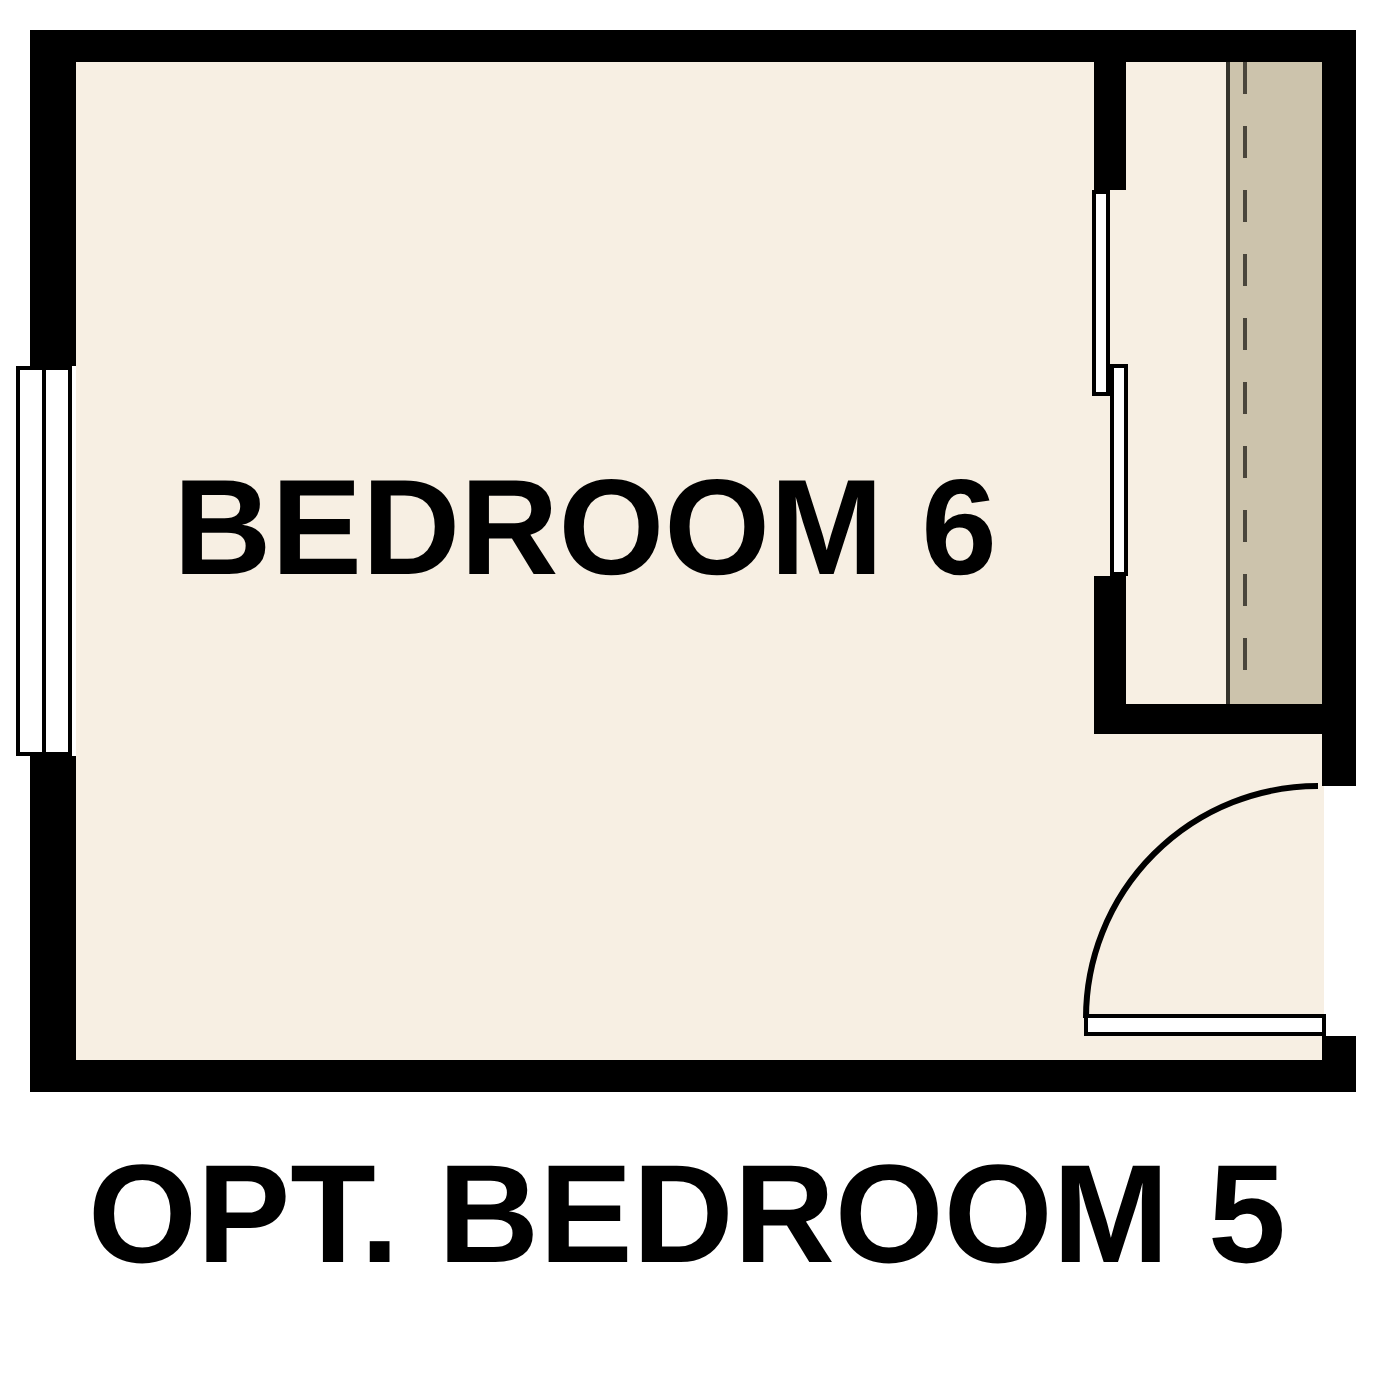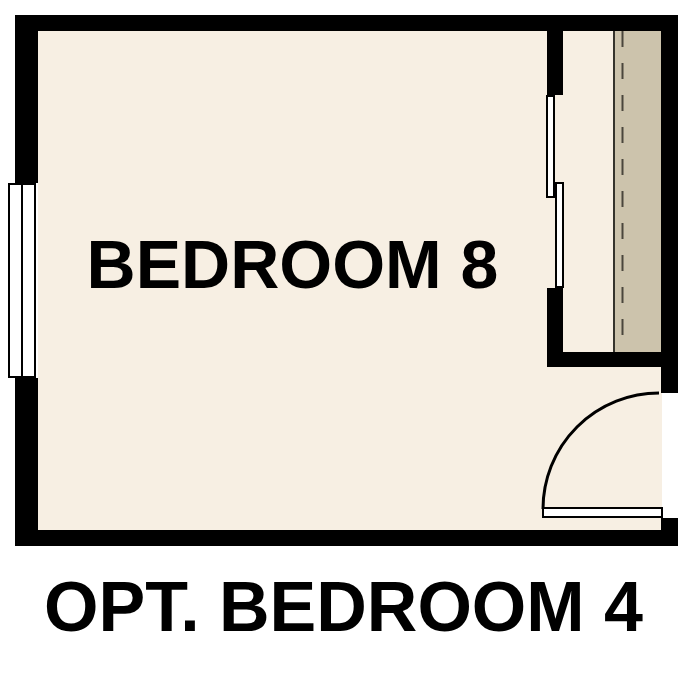--- a/index.html
+++ b/index.html
@@ -64,16 +64,16 @@
   <div class="abs wall" style="left:547px;top:288px;width:16px;height:64px;"></div>
   <div class="abs wall" style="left:547px;top:352px;width:131px;height:15px;"></div>
 
   <div class="abs fixture" style="left:8px;top:183px;width:28px;height:195px;">
     <div class="mullion"></div>
   </div>
   <div class="abs fixture" style="left:546px;top:95px;width:9px;height:103px;"></div>
   <div class="abs fixture" style="left:555px;top:182px;width:9px;height:106px;"></div>
   <div class="abs fixture" style="left:542px;top:507px;width:121px;height:11px;"></div>
 
-  <div class="room-label">BEDROOM 8</div>
-  <div class="caption">OPT. BEDROOM 4</div>
+  <div class="room-label">BEDROOM 6</div>
+  <div class="caption">OPT. BEDROOM 5</div>
 
 </div>
 
 </body></html>

